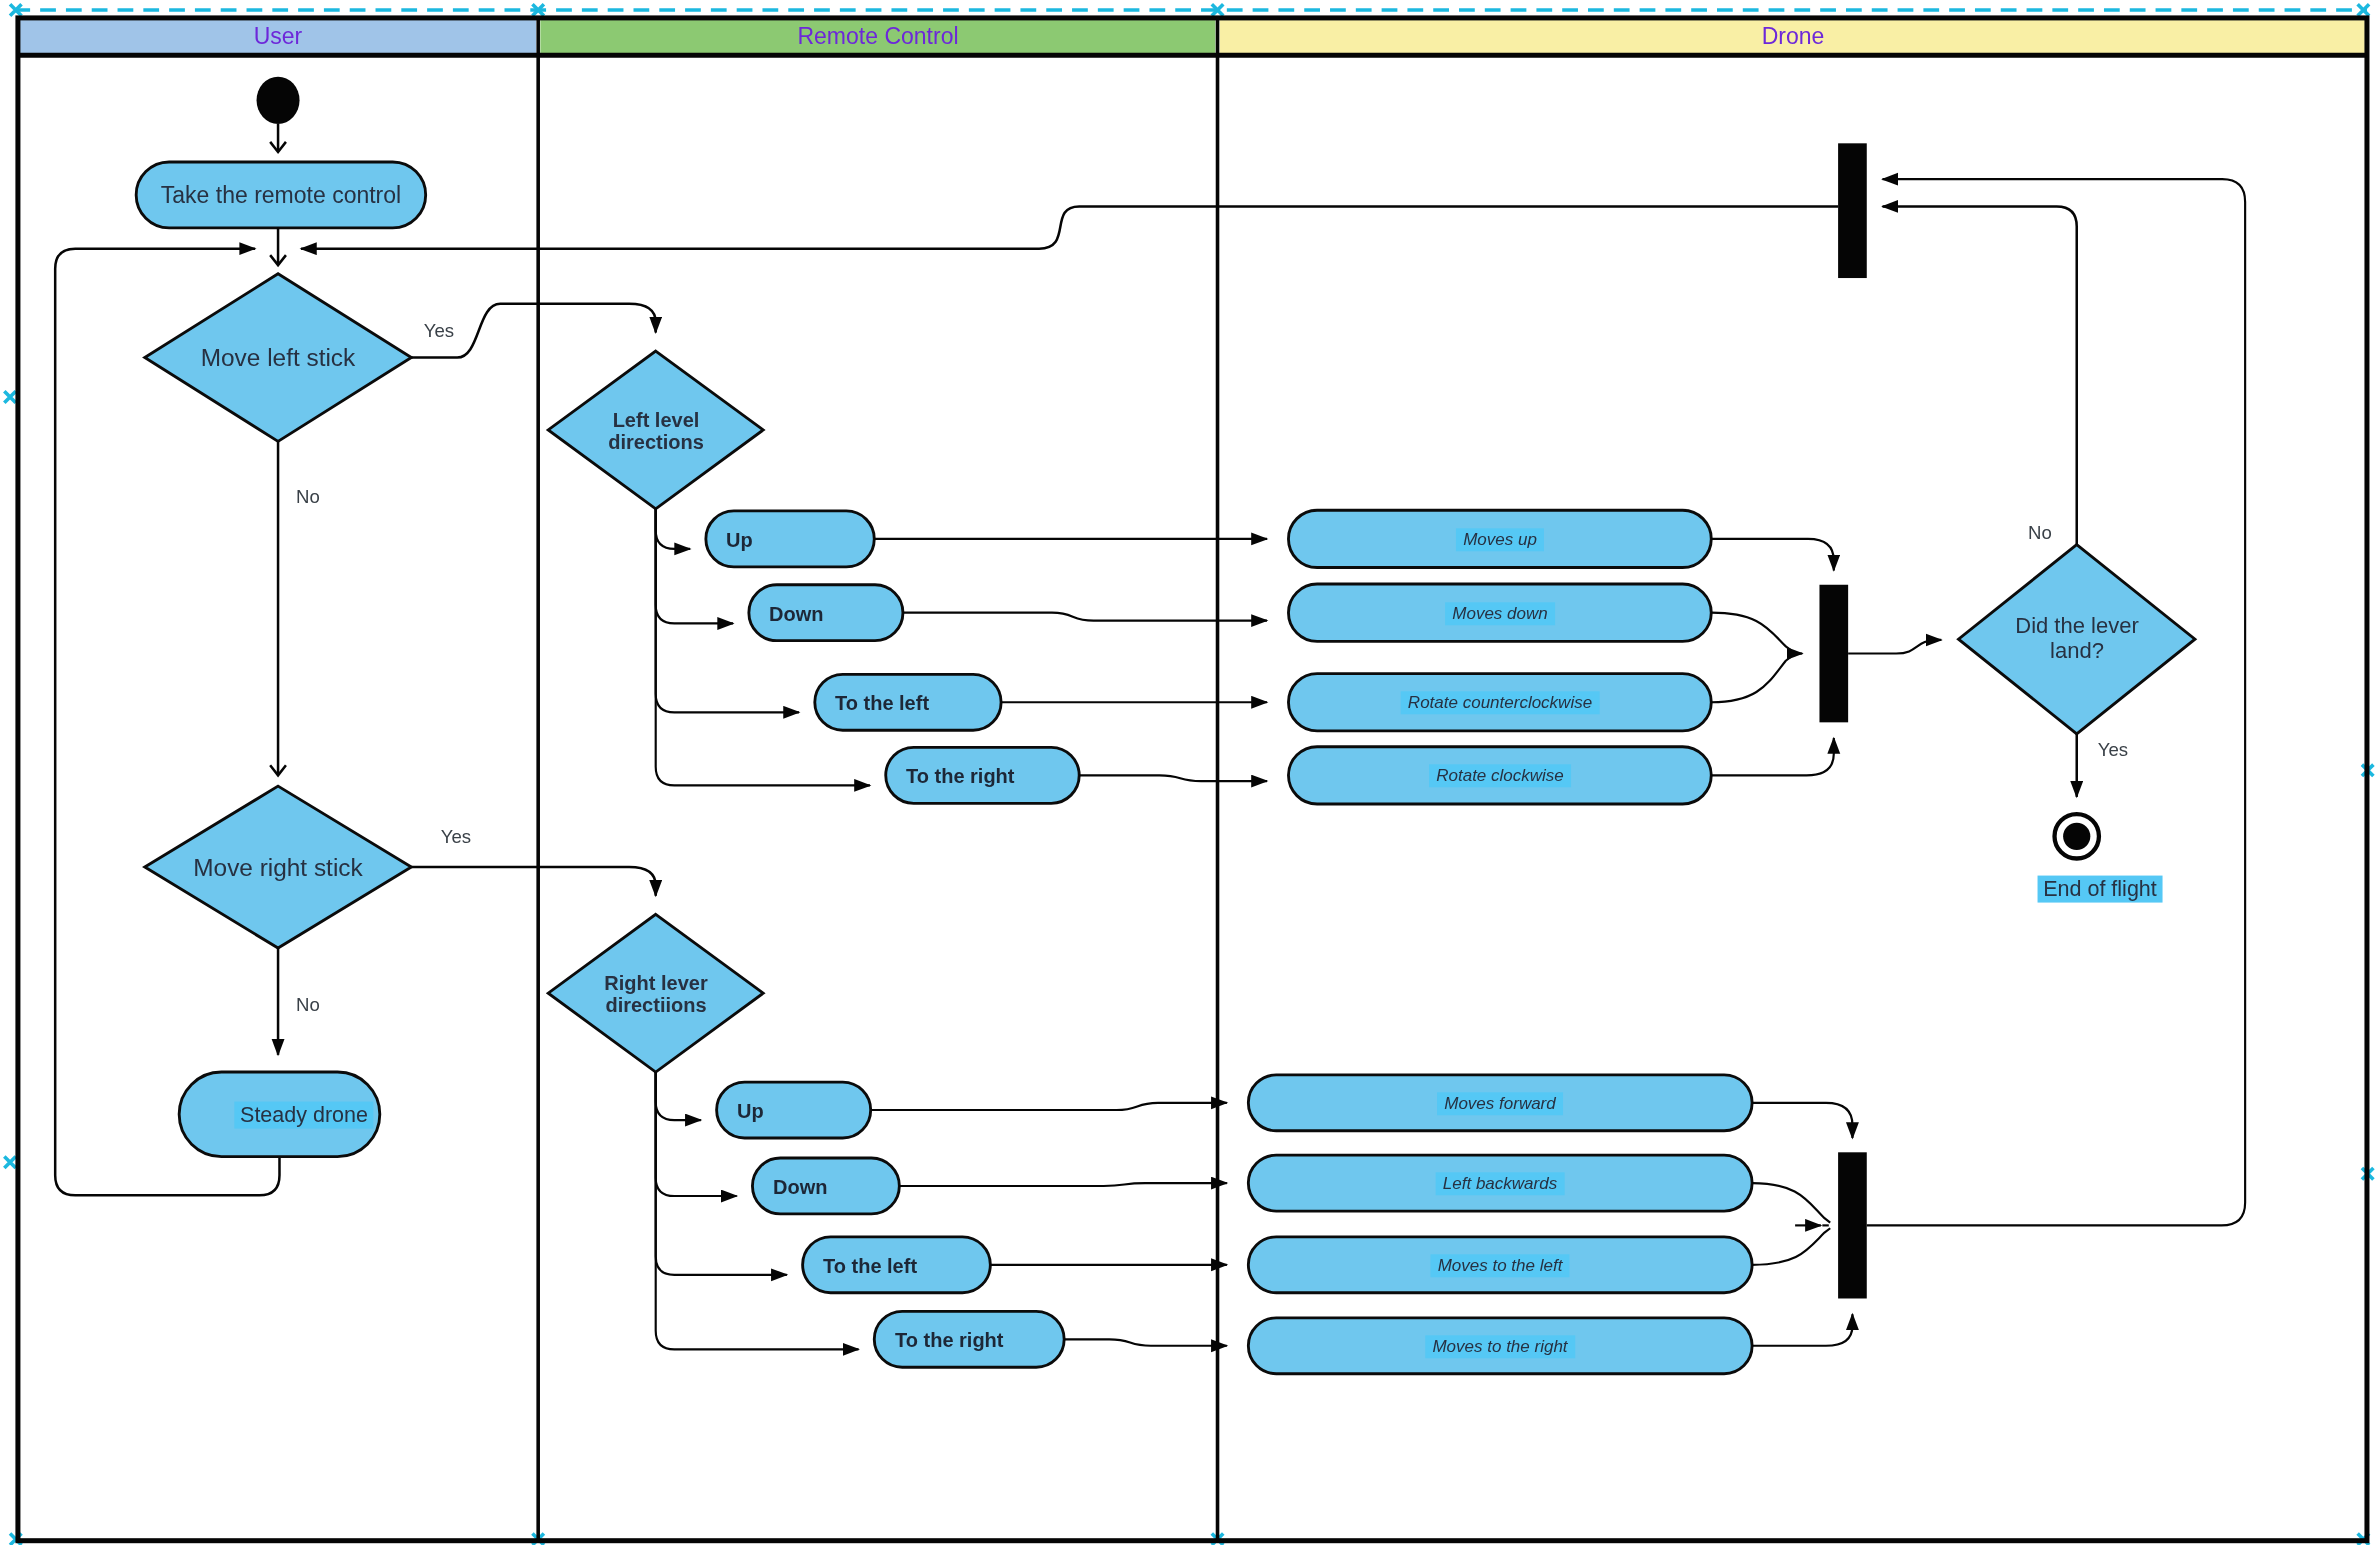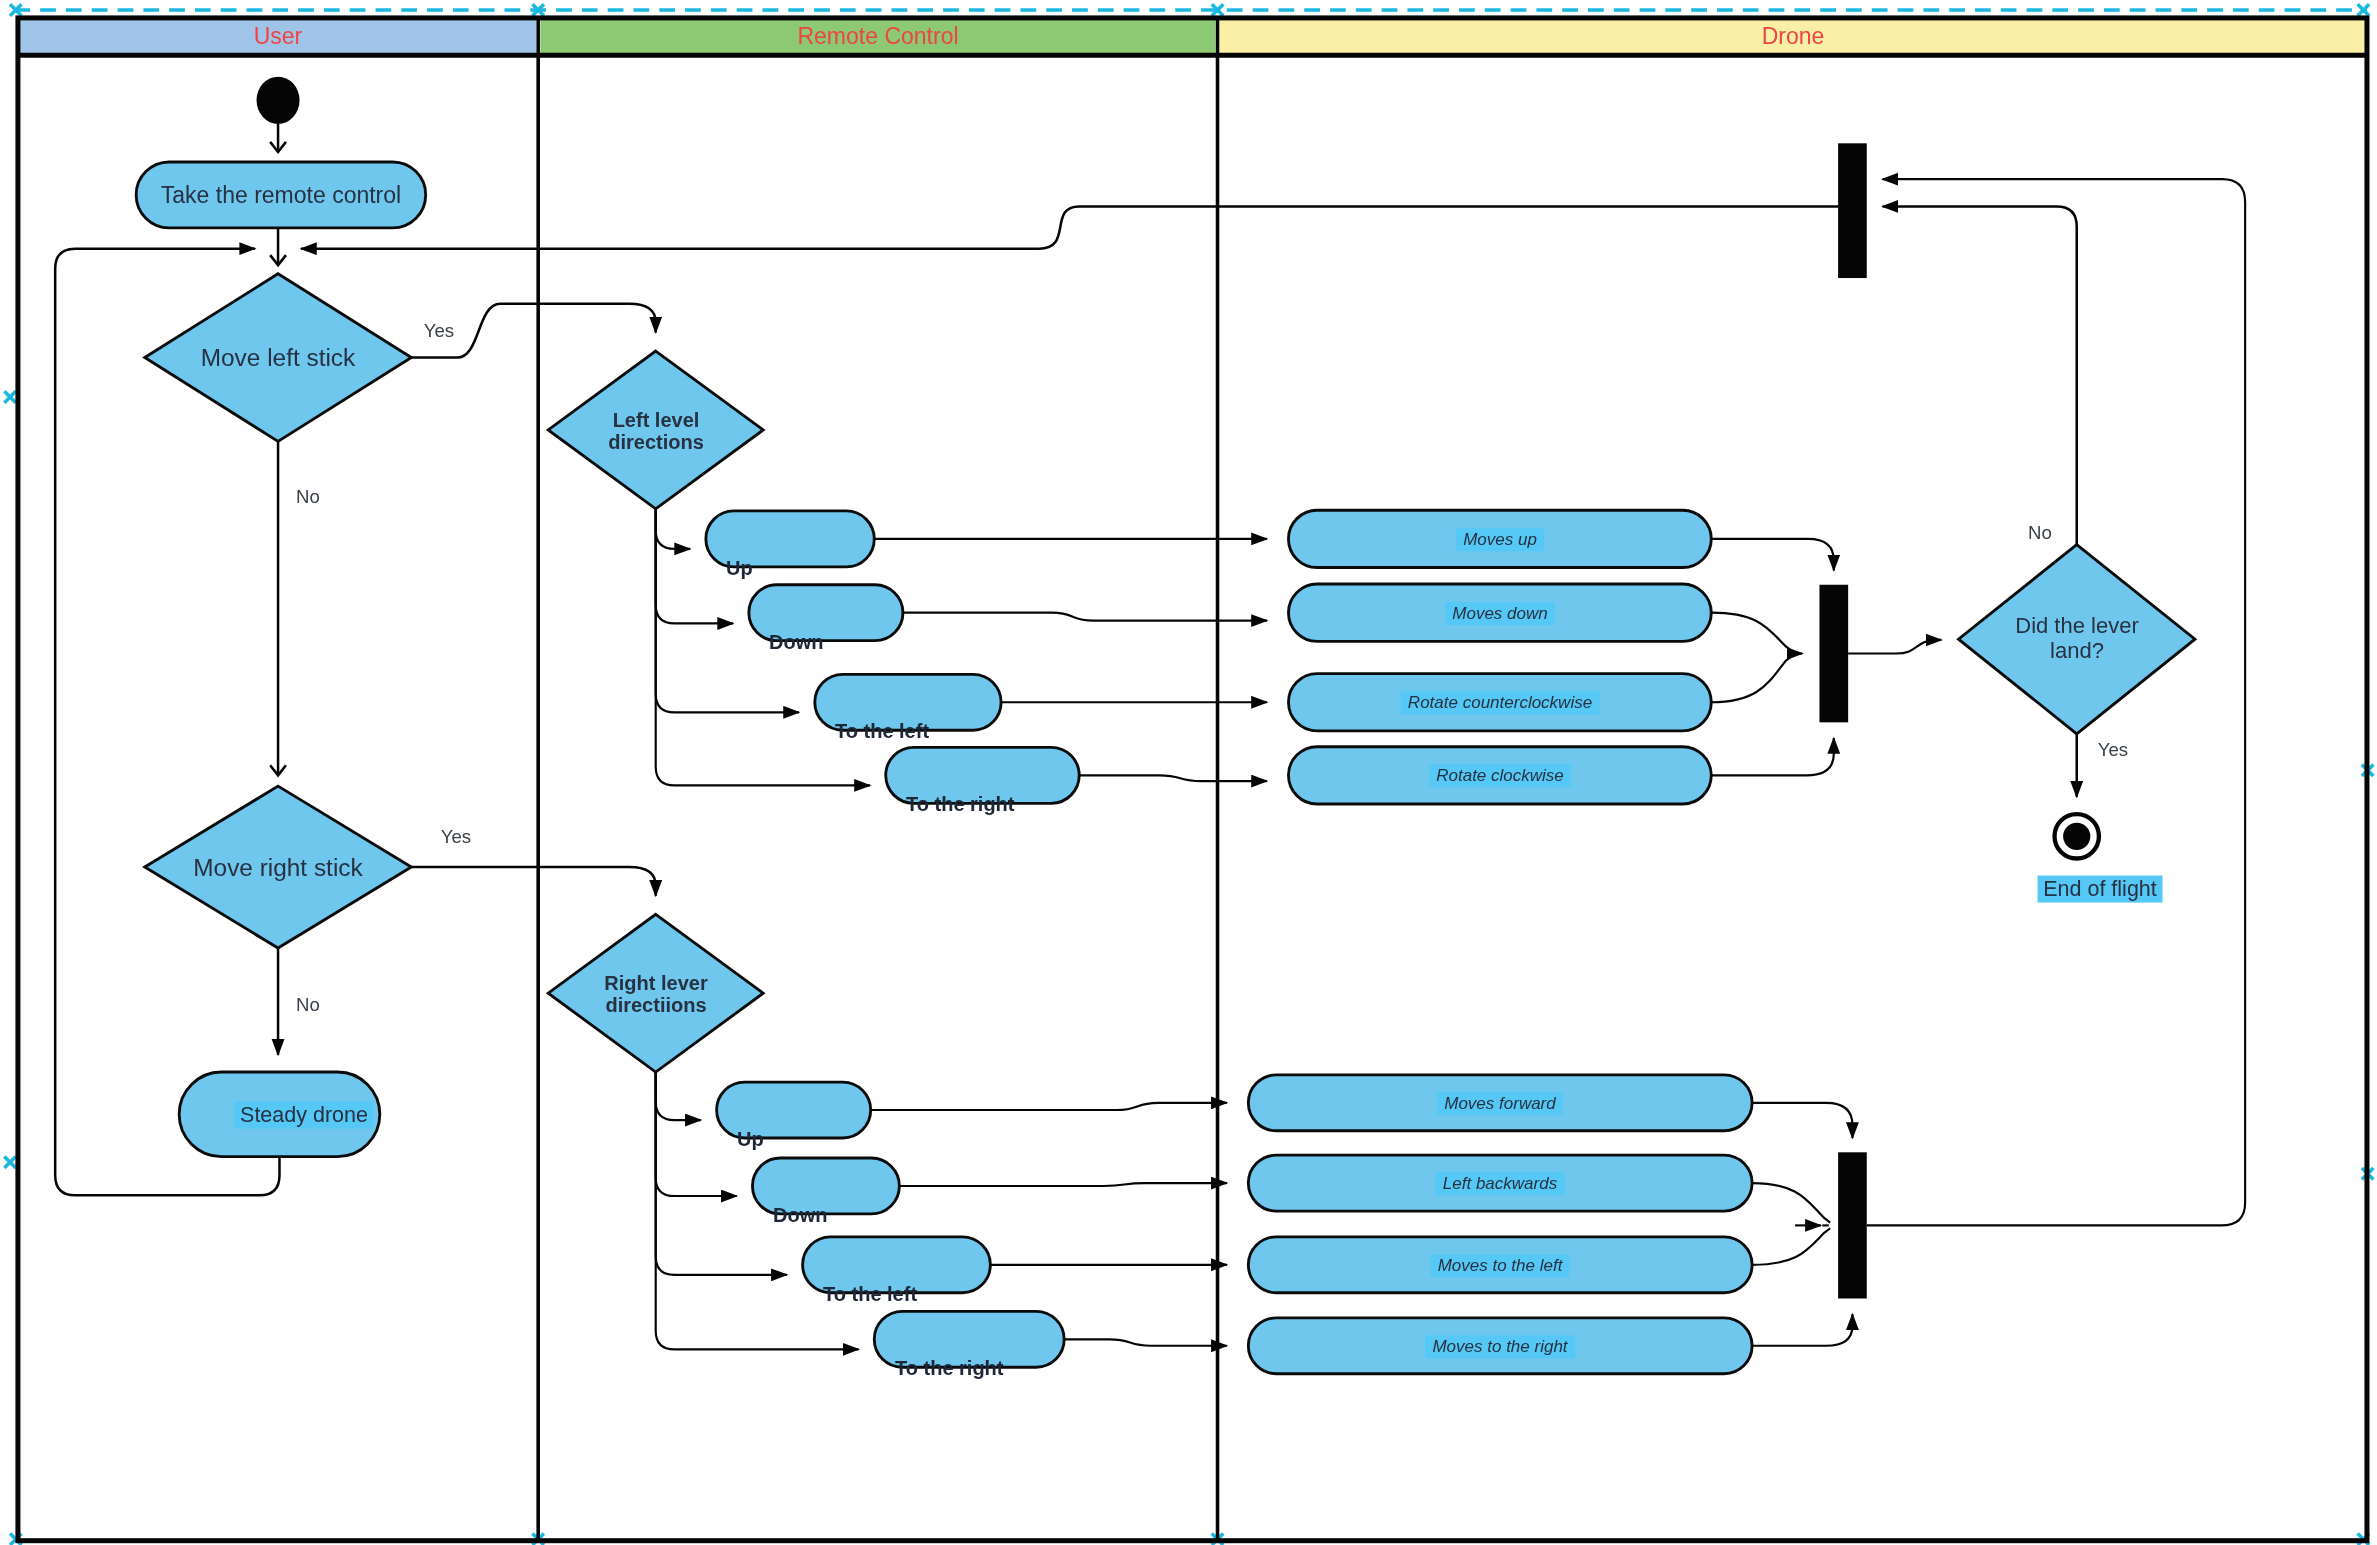--- a/index.html
+++ b/index.html
@@ -19,22 +19,22 @@
   .sel{stroke:var(--selection);stroke-width:5px;fill:none;}
   .lbl{
     position:absolute;
     transform:translate(-50%,-50%);
     color:#273142;
     font-size:21.5px;
     line-height:1.12;
     text-align:center;
     white-space:pre-line;
   }
-  .lbl-left{transform:translate(0,-50%);text-align:left;margin-top:28px;}
-  .hdr{font-size:23px;color:#ef4444;}
+  .lbl-left{transform:translate(0,-50%);text-align:left;}
+  .hdr{font-size:23px;color:#6d28d9;}
   .big-pill-lbl{background:var(--highlight);padding:2.2px 7.2px;font-size:17px;font-style:italic;}
   .small-pill-lbl{font-weight:bold;font-size:20px;color:#1d2737;}
   .diamond-lbl{font-size:24.4px;}
   .diamond-lbl-sm{font-size:20px;font-weight:bold;}
   .branch-lbl{font-size:18.6px;color:#3a4148;}
   .end-lbl{background:var(--highlight);padding:1.4px 5.7px;font-size:21.5px;margin-left:24px;}
 </style>
 </head>
 <body>
 

